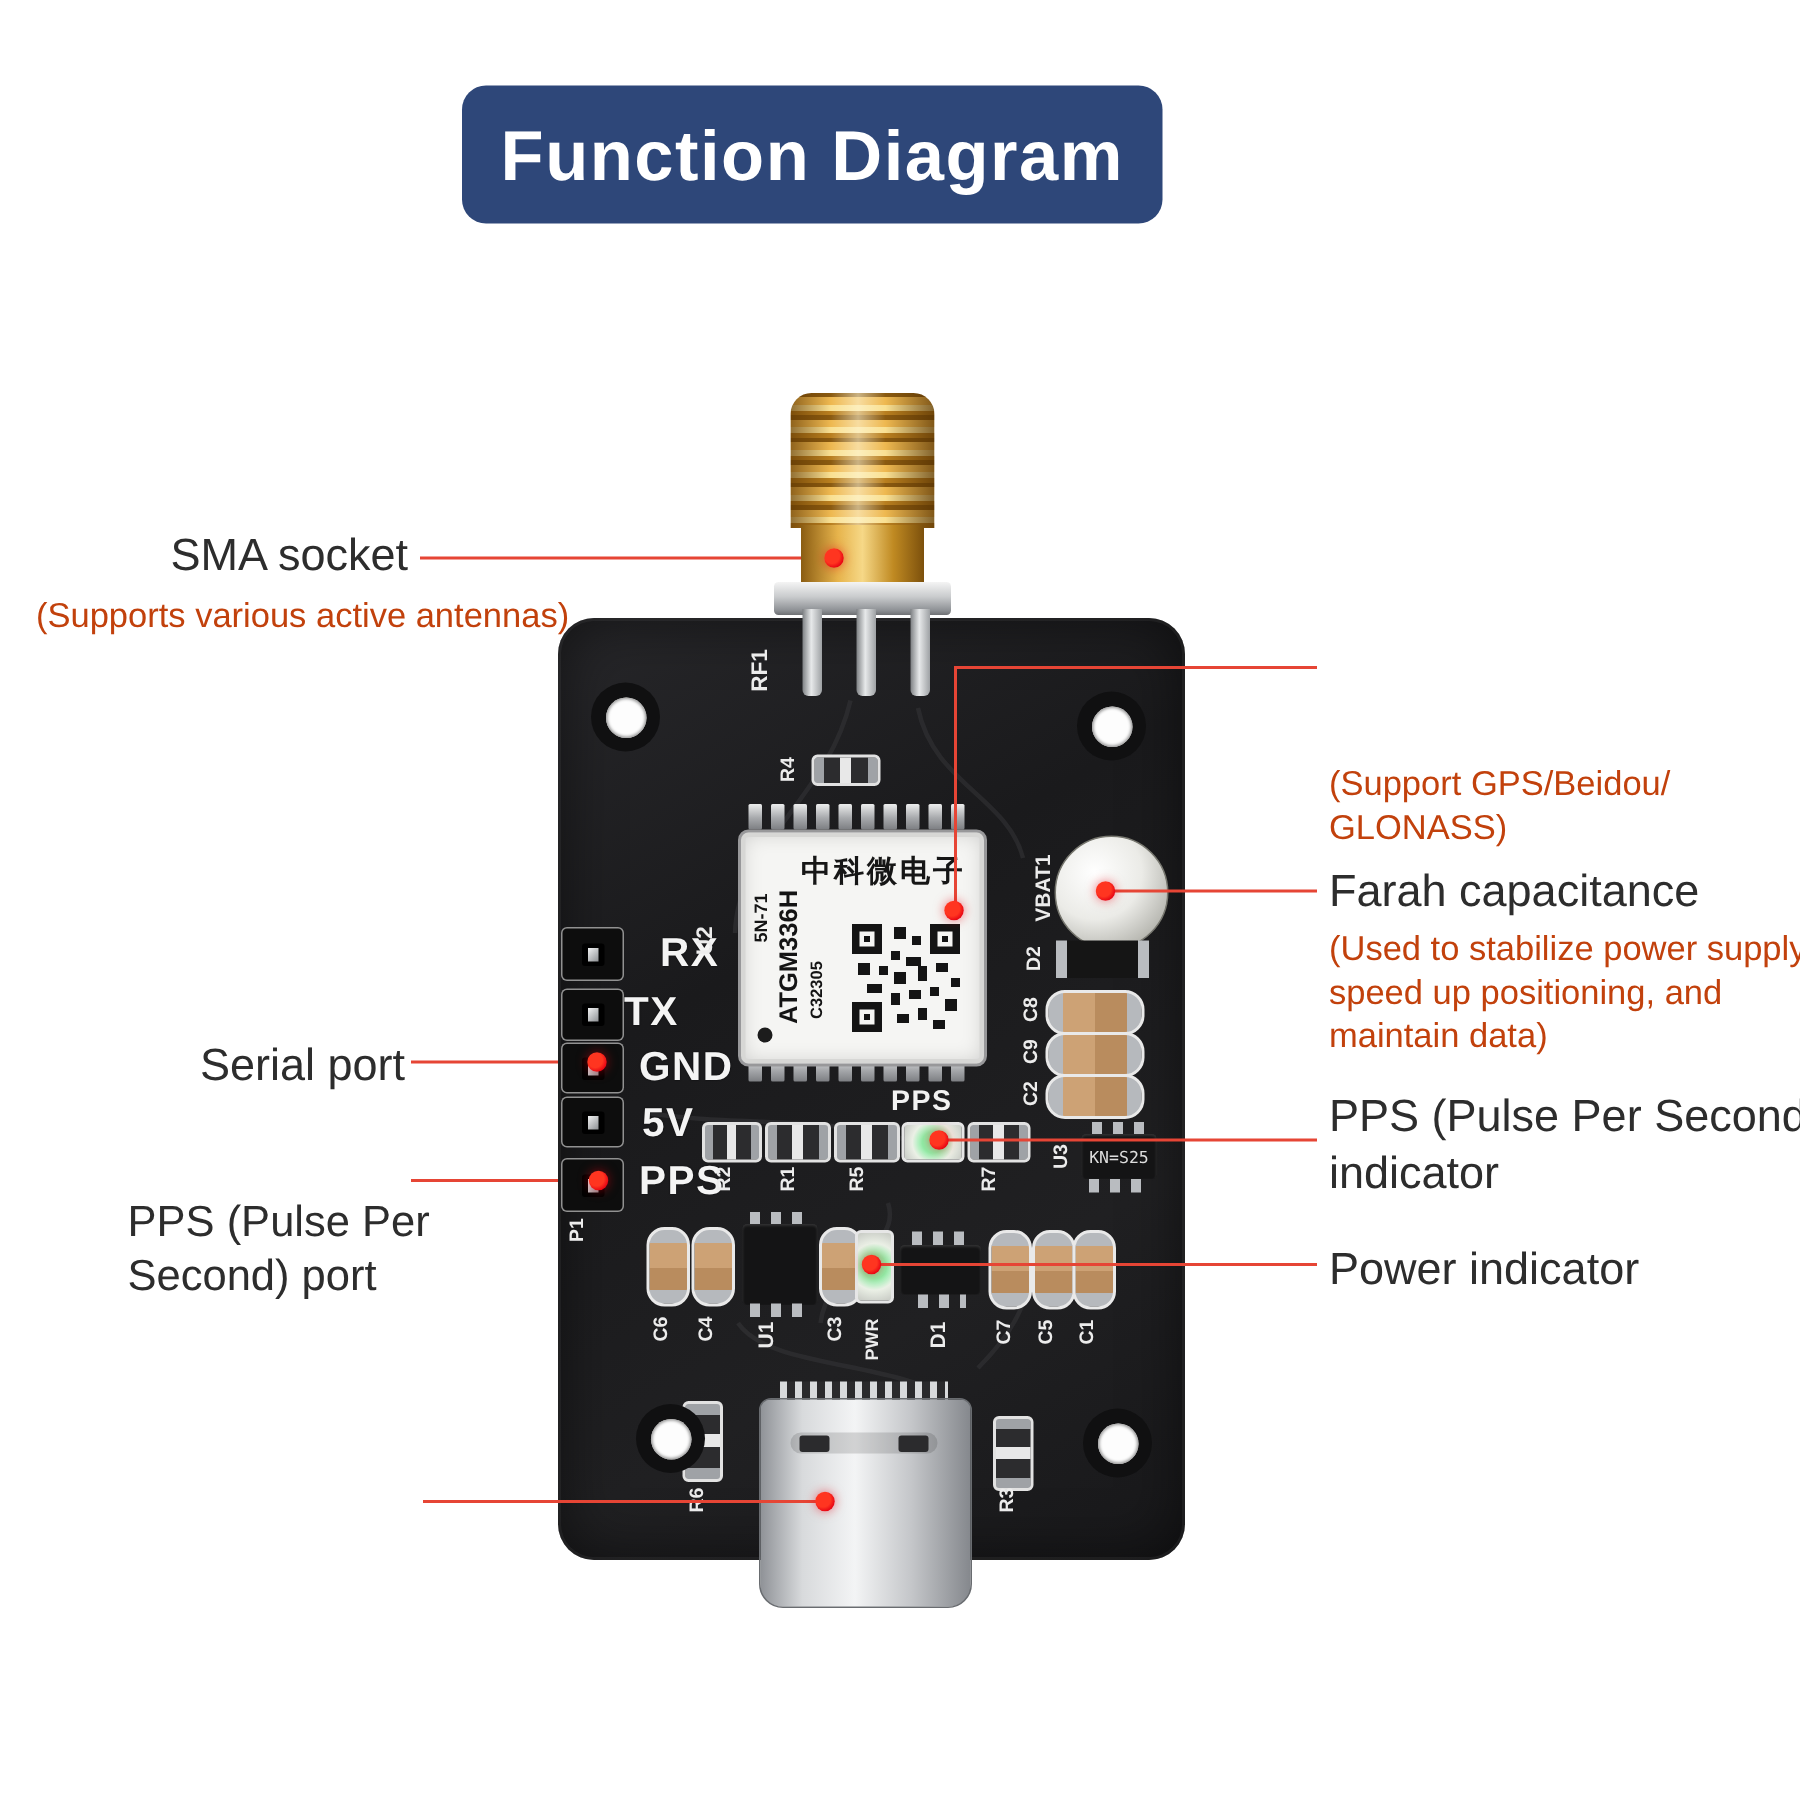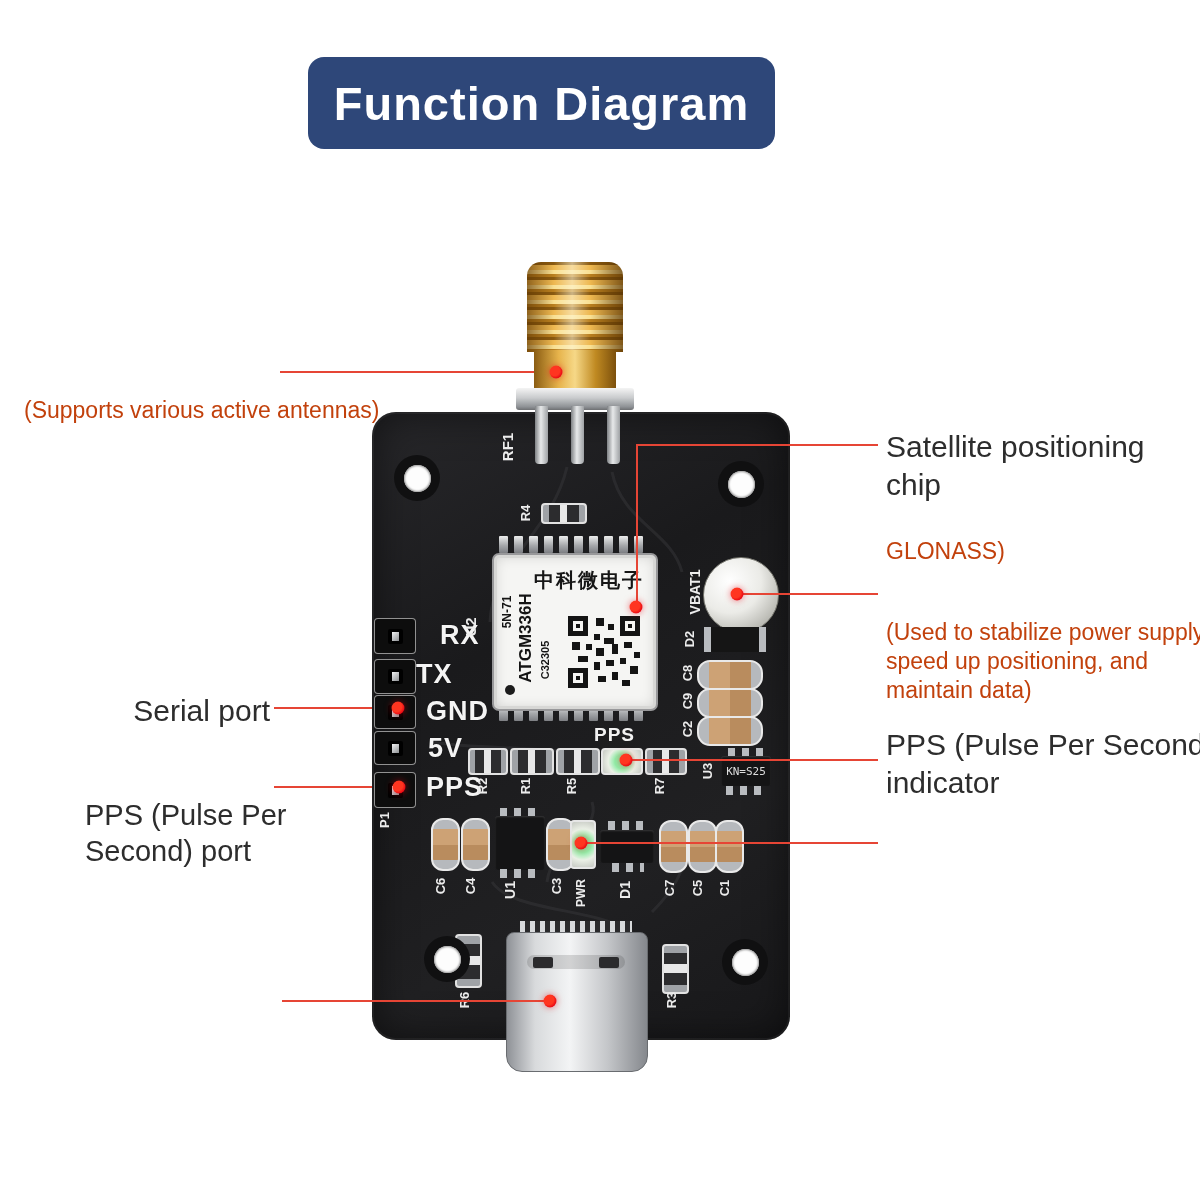--- a/index.html
+++ b/index.html
@@ -311,28 +311,31 @@
 
   <div class="rline h" style="left:738px;top:593px;width:140px;z-index:20"></div>
   <div class="dot" style="left:737px;top:594px"></div>
 
   <div class="rline h" style="left:627px;top:759px;width:251px;z-index:20"></div>
   <div class="dot" style="left:626px;top:760px"></div>
 
   <div class="rline h" style="left:582px;top:842px;width:296px;z-index:20"></div>
   <div class="dot" style="left:581px;top:843px"></div>
 
+  <div class="lbl" style="right:928px;top:352px;white-space:nowrap">SMA socket</div>
   <div class="note" style="left:24px;top:396px;white-space:nowrap">(Supports various active antennas)</div>
 
   <div class="lbl" style="right:930px;top:692px;white-space:nowrap">Serial port</div>
 
   <div class="lbl" style="left:85px;top:797px;width:218px;font-size:29px;line-height:36px">PPS (Pulse Per Second) port</div>
 
 
-  <div class="lbl" style="left:886px;top:428px;width:310px">Satellite positioning chip</div>
+  <div class="note" style="left:886px;top:508px">(Support GPS/Beidou/</div>
   <div class="note" style="left:886px;top:537px">GLONASS)</div>
 
+  <div class="lbl" style="left:886px;top:576px;white-space:nowrap">Farah capacitance</div>
   <div class="note" style="left:886px;top:618px;width:342px">(Used to stabilize power supply, speed up positioning, and maintain data)</div>
 
   <div class="lbl" style="left:886px;top:726px;width:330px">PPS (Pulse Per Second) indicator</div>
 
+  <div class="lbl" style="left:886px;top:828px;white-space:nowrap">Power indicator</div>
 
 </div>
 
 </body></html>

